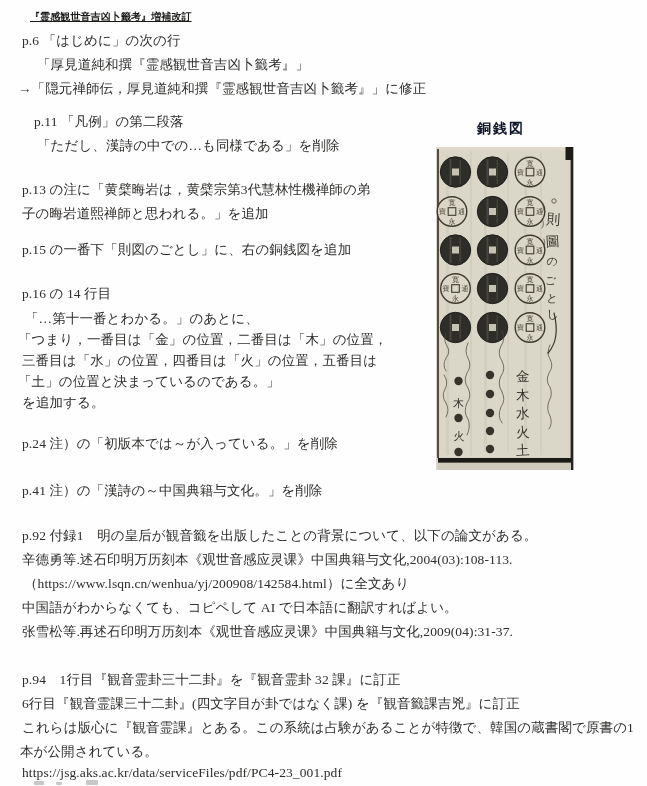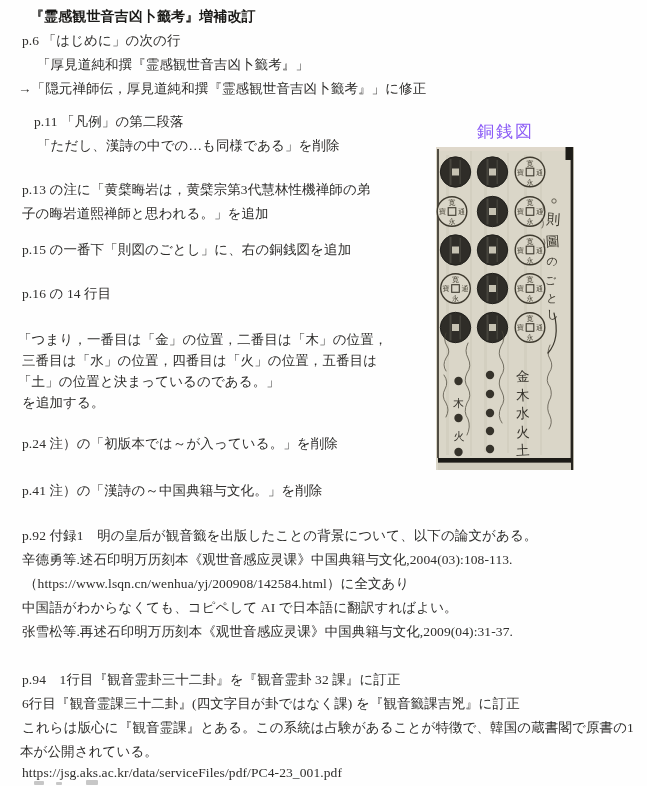--- a/index.html
+++ b/index.html
@@ -1,39 +1,40 @@
 <!DOCTYPE html>
 <html><head>
 <meta charset="utf-8">
 <style>
   html,body{margin:0;padding:0;background:#ffffff;}
   #page{position:relative;width:647px;height:786px;background:#fefefe;overflow:hidden;
         font-family:"Liberation Serif","DejaVu Serif",serif;}
   .ln{position:absolute;white-space:nowrap;font-size:13.5px;line-height:16px;color:#2e2d2b;letter-spacing:.1px;}
-  .ln.b{font-weight:bold;font-size:14px;color:#1b1a18;}
-  .caption{position:absolute;font-weight:normal;font-size:17px;color:#8b5cf6;letter-spacing:2px;}
+  .ln.b{font-weight:bold;font-size:10px;color:#1b1a18;text-decoration:underline;}
+  .caption{position:absolute;font-weight:bold;font-size:14px;color:#0f172a;letter-spacing:2px;}
   #print{position:absolute;left:436px;top:147px;width:138px;height:323px;}
   #print svg{display:block;}
   .frag{position:absolute;background:#8f8f8f;opacity:.5;border-radius:1px;}
 </style>
 </head>
 <body>
 
 <div id="page">
 
   <div class="ln b" style="left:30px;top:9px">『霊感観世音吉凶卜籤考』増補改訂</div>
   <div class="ln" style="left:22px;top:33px">p.6 「はじめに」の次の行</div>
   <div class="ln" style="left:37px;top:57px">「厚見道純和撰『霊感観世音吉凶卜籤考』」</div>
   <div class="ln" style="left:18px;top:81px">→「隠元禅師伝，厚見道純和撰『霊感観世音吉凶卜籤考』」に修正</div>
   <div class="ln" style="left:34px;top:114px">p.11 「凡例」の第二段落</div>
   <div class="ln" style="left:37px;top:138px">「ただし、漢詩の中での…も同様である」を削除</div>
   <div class="ln" style="left:22px;top:182px">p.13 の注に「黄檗晦岩は，黄檗宗第3代慧林性機禅師の弟</div>
   <div class="ln" style="left:22px;top:206px">子の晦岩道熙禅師と思われる。」を追加</div>
   <div class="ln" style="left:22px;top:242px">p.15 の一番下「則図のごとし」に、右の銅銭図を追加</div>
   <div class="ln" style="left:22px;top:286px">p.16 の 14 行目</div>
+  <div class="ln" style="left:25px;top:311px">「…第十一番とわかる。」のあとに、</div>
   <div class="ln" style="left:18px;top:332px">「つまり，一番目は「金」の位置，二番目は「木」の位置，</div>
   <div class="ln" style="left:22px;top:353px">三番目は「水」の位置，四番目は「火」の位置，五番目は</div>
   <div class="ln" style="left:18px;top:374px">「土」の位置と決まっているのである。」</div>
   <div class="ln" style="left:22px;top:395px">を追加する。</div>
   <div class="ln" style="left:22px;top:436px">p.24 注）の「初版本では～が入っている。」を削除</div>
   <div class="ln" style="left:22px;top:483px">p.41 注）の「漢詩の～中国典籍与文化。」を削除</div>
   <div class="ln" style="left:22px;top:528px">p.92 付録1　明の皇后が観音籤を出版したことの背景について、以下の論文がある。</div>
   <div class="ln" style="left:22px;top:552px">辛德勇等.述石印明万历刻本《观世音感应灵课》中国典籍与文化,2004(03):108-113.</div>
   <div class="ln" style="left:24px;top:576px">（https://www.lsqn.cn/wenhua/yj/200908/142584.html）に全文あり</div>
   <div class="ln" style="left:22px;top:600px">中国語がわからなくても、コピペして AI で日本語に翻訳すればよい。</div>

